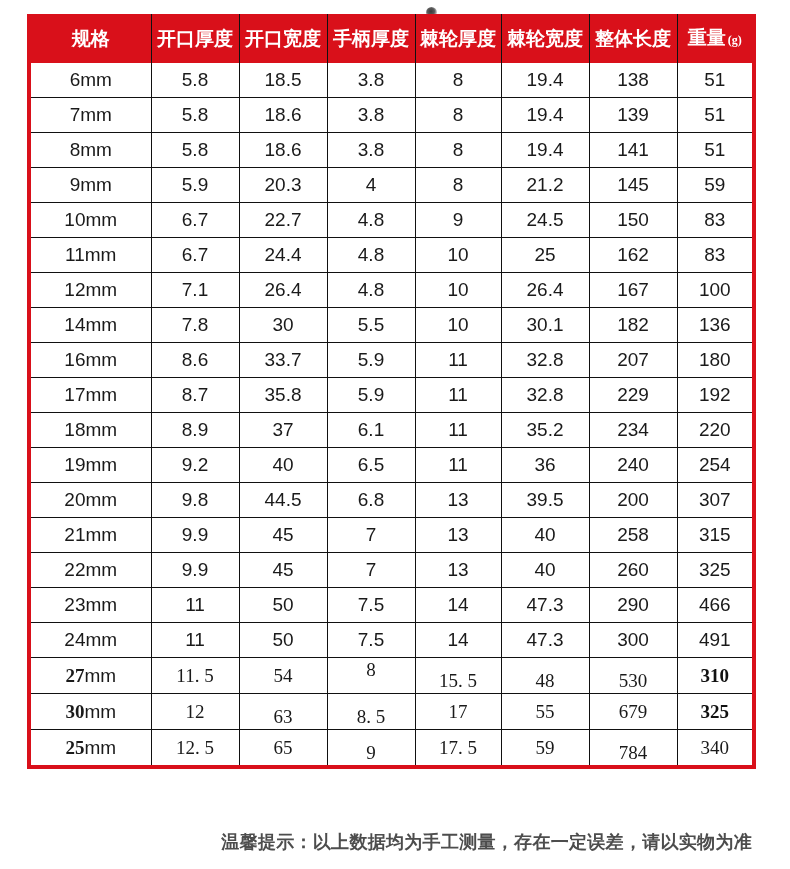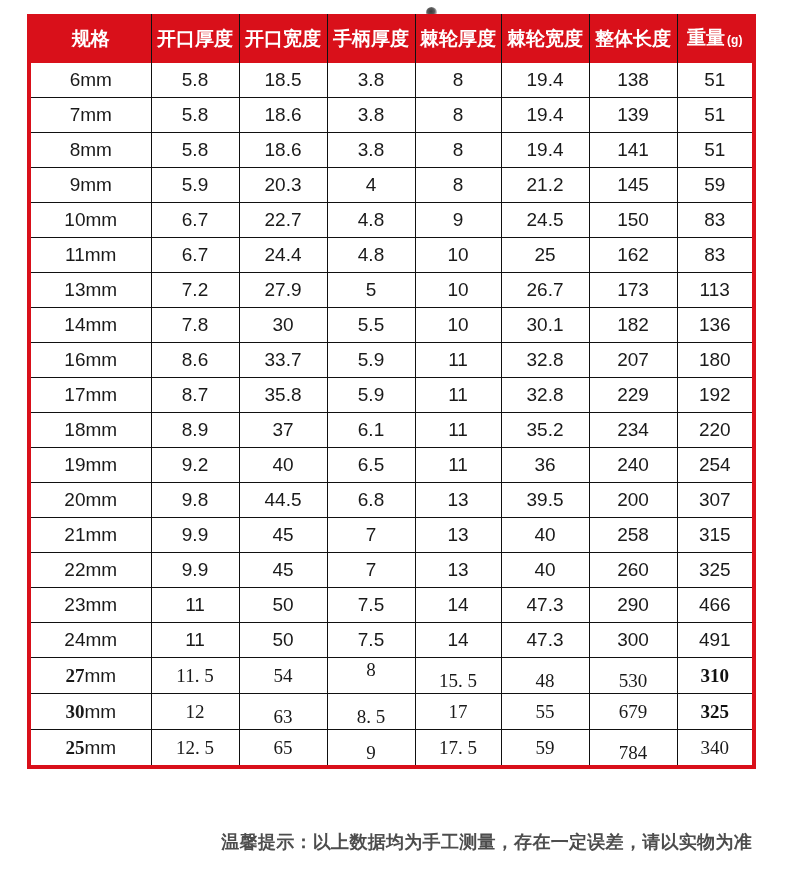--- a/index.html
+++ b/index.html
@@ -63,21 +63,21 @@
     font-weight: bold;
     font-size: 19px;
     height: 46px;
     line-height: 46px;
     padding: 0;
     text-align: center;
     border-right: 1px solid #111;
     letter-spacing: 0px;
     white-space: nowrap;
   }
-  table.spec thead th:last-child { border-right: none; }
+  table.spec thead th:last-child { border-right: none; font-family: Liberation Serif, serif; }
   table.spec thead th .unit {
     font-size: 12px;
     font-weight: bold;
     vertical-align: baseline;
     margin-left: 2px;
   }
 
   table.spec tbody td {
     height: 34px;
     font-size: 19px;
@@ -221,28 +221,28 @@
             <td class="spec-cell">11mm</td>
             <td>6.7</td>
             <td>24.4</td>
             <td>4.8</td>
             <td>10</td>
             <td>25</td>
             <td>162</td>
             <td>83</td>
           </tr>
           <tr>
-            <td class="spec-cell">13mm</td>
-            <td>7.2</td>
-            <td>27.9</td>
-            <td>5</td>
+            <td class="spec-cell">12mm</td>
+            <td>7.1</td>
+            <td>26.4</td>
+            <td>4.8</td>
             <td>10</td>
-            <td>26.7</td>
-            <td>173</td>
-            <td>113</td>
+            <td>26.4</td>
+            <td>167</td>
+            <td>100</td>
           </tr>
           <tr>
             <td class="spec-cell">14mm</td>
             <td>7.8</td>
             <td>30</td>
             <td>5.5</td>
             <td>10</td>
             <td>30.1</td>
             <td>182</td>
             <td>136</td>

